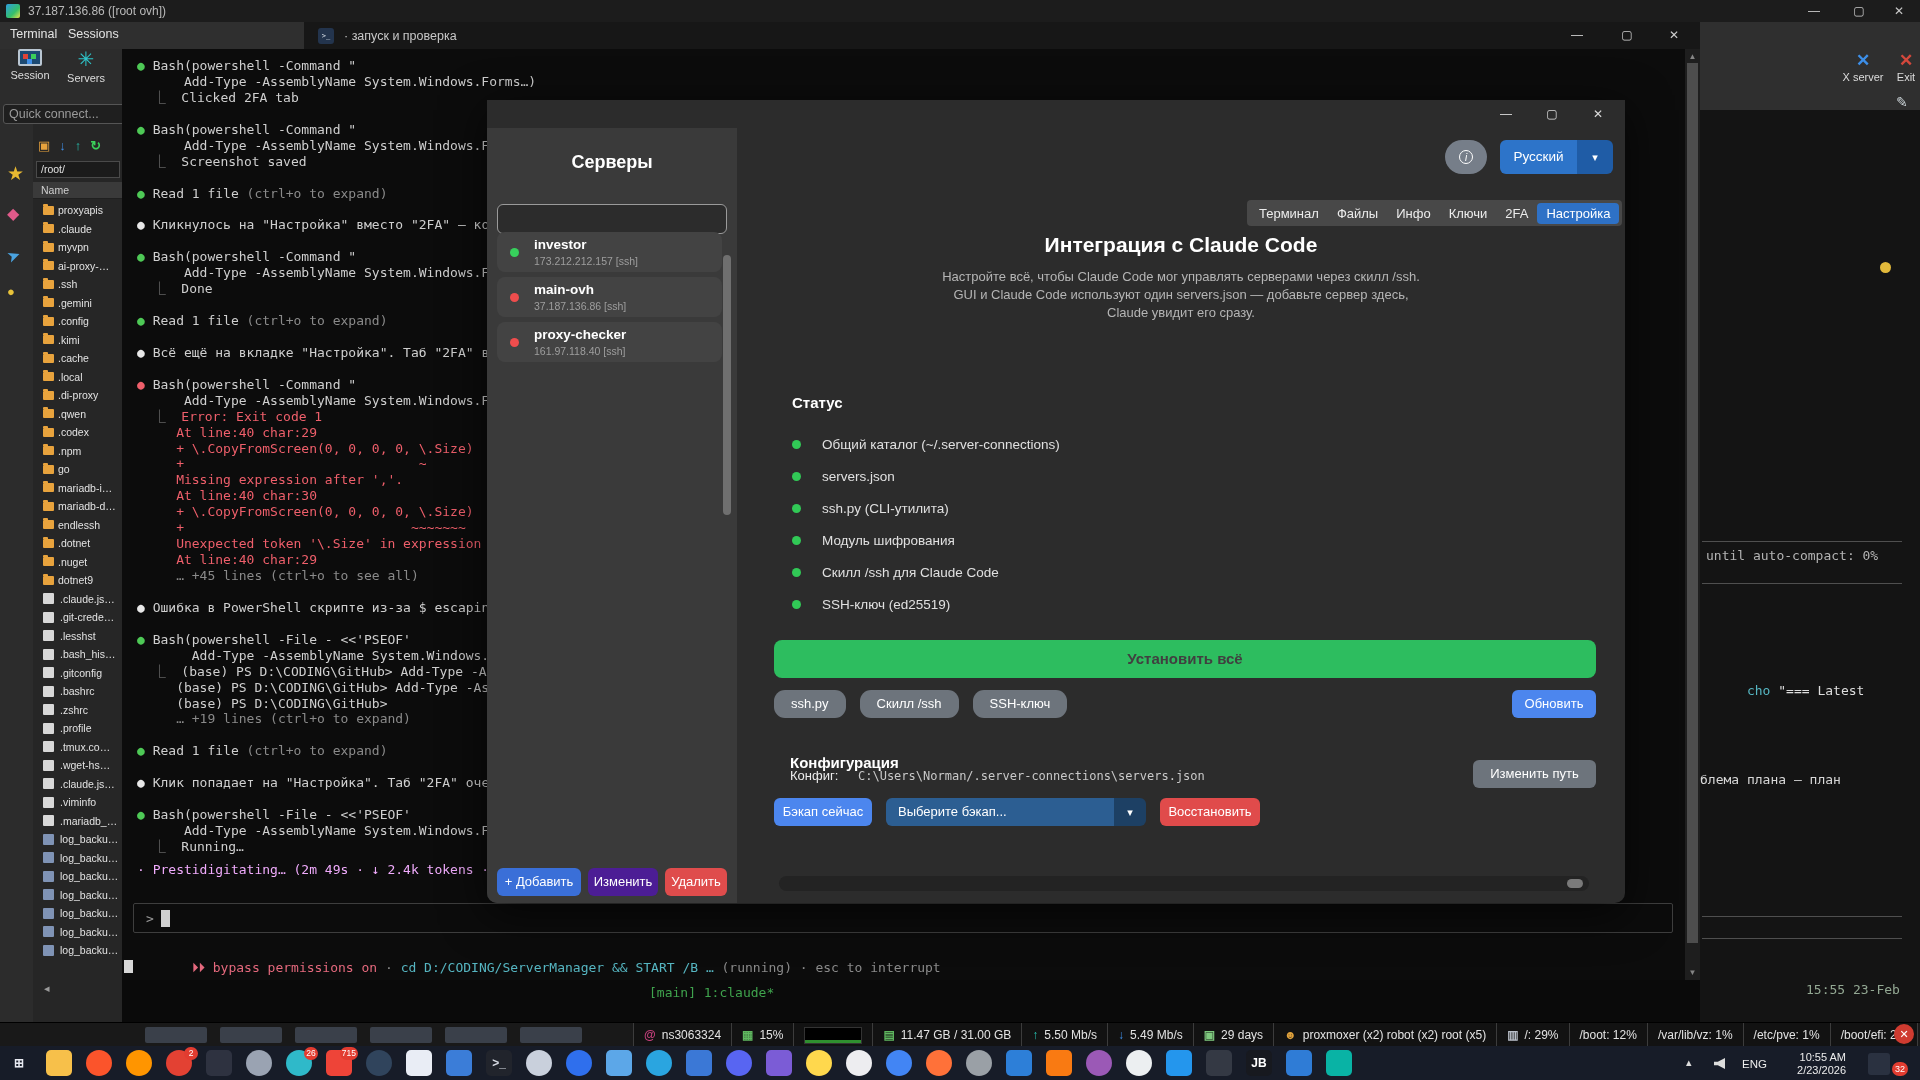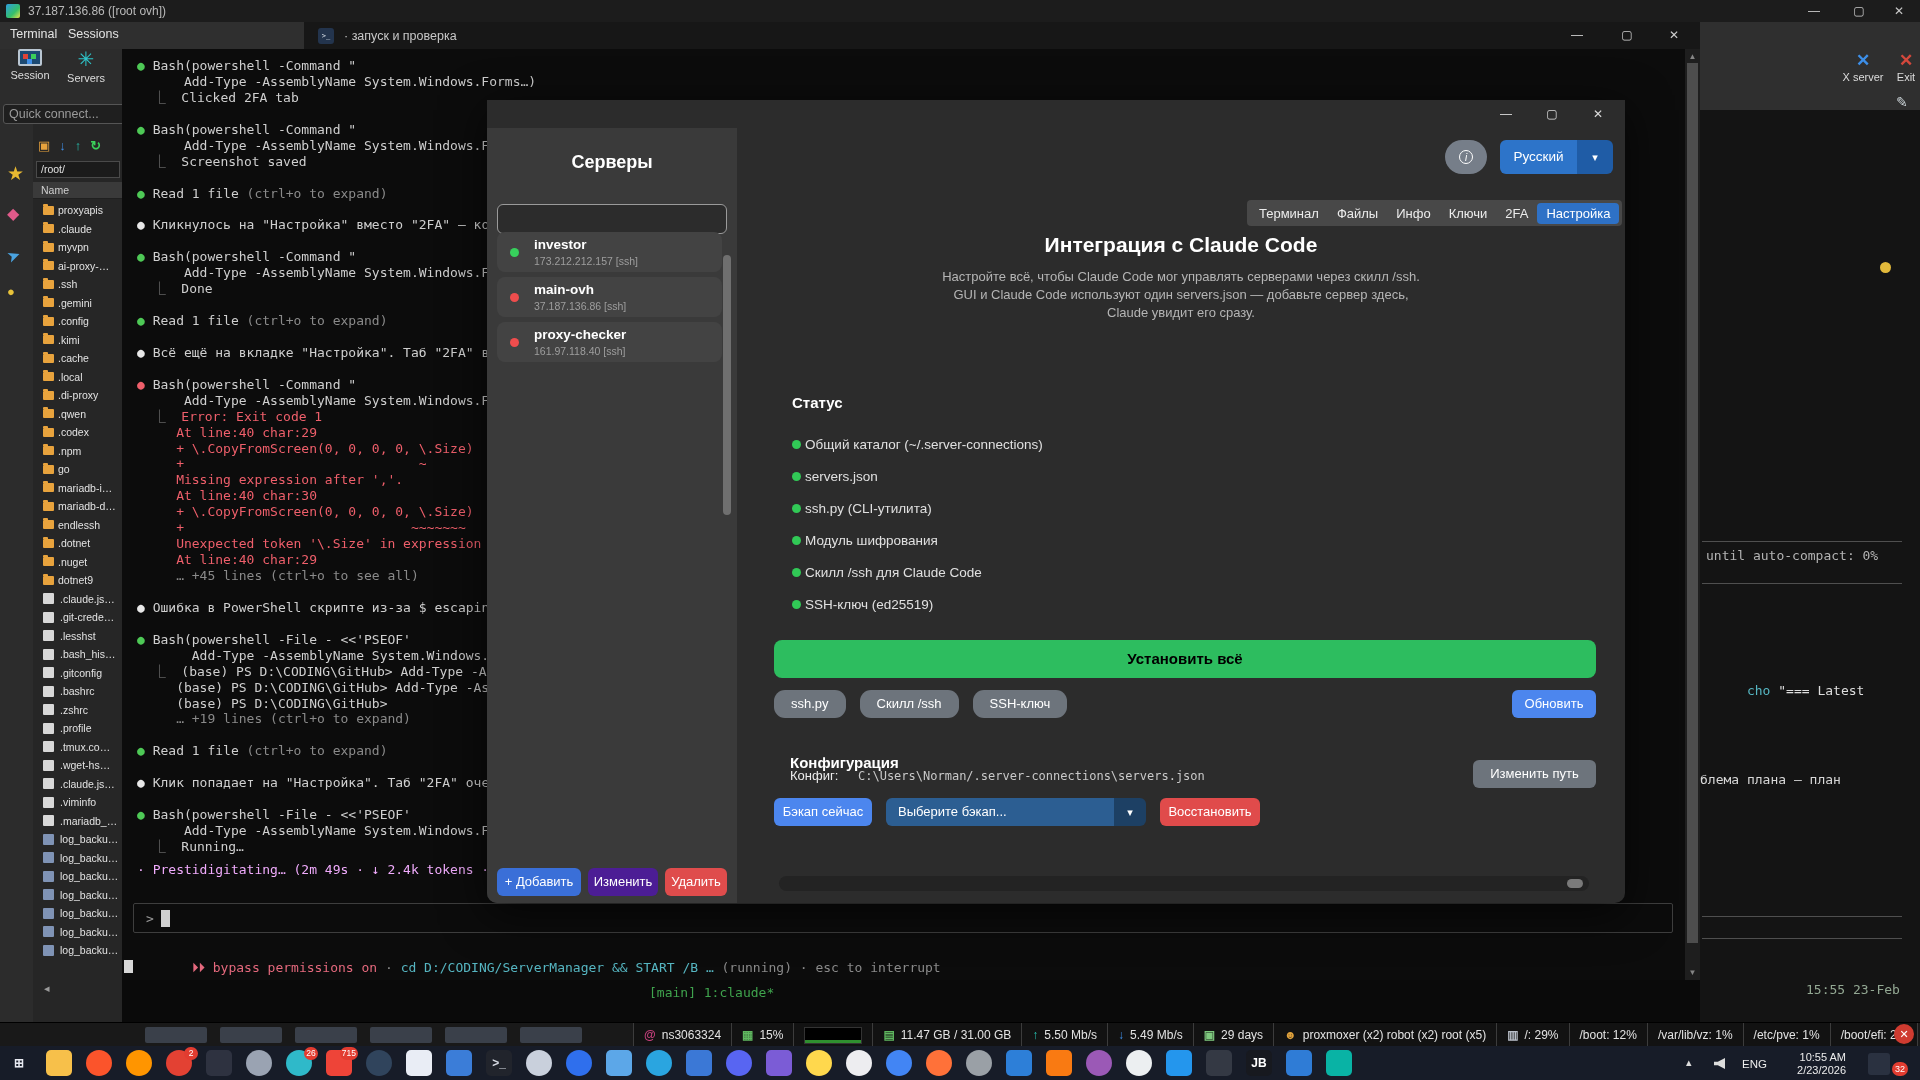--- a/index.html
+++ b/index.html
@@ -168,25 +168,25 @@
   .tabs { position:absolute; left:510px; top:72px; height:26px; background:#484848; border-radius:4px;
           display:flex; align-items:center; padding:0 3px; }
   .tab { padding:3px 9px; color:#ececec; font-size:13px; border-radius:4px; white-space:nowrap; }
   .tab.active { background:#2e71c6; color:#fff; }
   .sm-h1 { position:absolute; left:0; top:105px; width:888px; text-align:center; color:#fff;
            font-size:21px; font-weight:bold; }
   .sm-desc { position:absolute; left:0; top:140px; width:888px; text-align:center; color:#b5b5b5;
              font-size:13px; line-height:18px; }
   .sec-title { position:absolute; color:#fff; font-size:15px; font-weight:bold; }
   .st-list { position:absolute; left:55px; top:300px; }
-  .st-item { height:32px; display:flex; align-items:center; gap:4px; }
+  .st-item { height:32px; display:flex; align-items:center; gap:21px; }
   .st-dot { width:9px; height:9px; border-rad ius:50%; border-radius:50%; background:#31c956; }
   .st-txt { color:#e0e0e0; font-size:13.5px; }
   .install-all { position:absolute; left:37px; top:512px; width:822px; height:38px; background:#2dbd5f;
-                 border-radius:8px; color:#000000; font-size:15px; font-weight:bold; text-align:center;
+                 border-radius:8px; color:#404040; font-size:15px; font-weight:bold; text-align:center;
                  line-height:38px; }
   .pbtns { position:absolute; left:37px; top:562px; display:flex; gap:14px; }
   .pbtn { height:28px; padding:0 17px; background:#6d747c; border-radius:11px; color:#fff; font-size:13px;
           line-height:28px; }
   .refresh-btn { position:absolute; left:775px; top:562px; width:84px; height:28px; background:#4c86ee;
                  border-radius:6px; color:#fff; font-size:13px; text-align:center; line-height:28px; }
   .cfg-label { position:absolute; left:53px; top:640px; color:#ececec; font-size:13px; }
   .cfg-path { position:absolute; left:121px; top:641px; color:#c9c9c9; font-size:12px;
               font-family:"DejaVu Sans Mono", monospace; }
   .chg-path { position:absolute; left:736px; top:632px; width:123px; height:28px; background:#6d747c;

